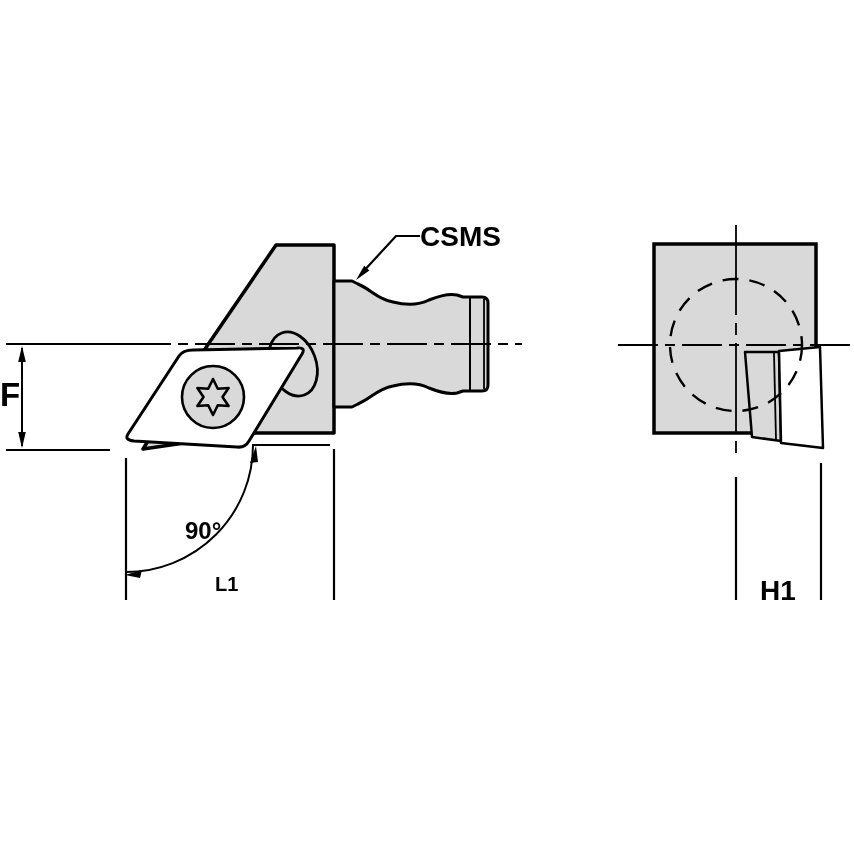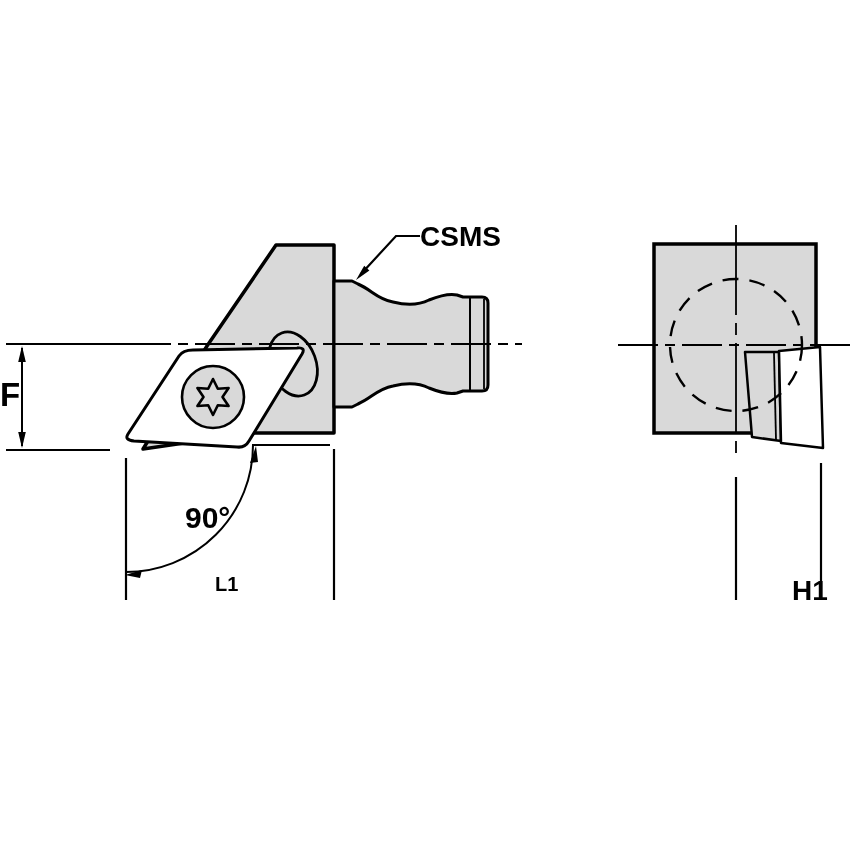--- a/index.html
+++ b/index.html
@@ -23,23 +23,23 @@
   .dim-label {
     position: absolute;
     font-weight: bold;
     color: #000000;
     line-height: 1;
     white-space: nowrap;
     letter-spacing: 0px;
   }
   .lbl-csms { left: 420px; top: 223px; font-size: 28px; }
   .lbl-f    { left: 0px;   top: 378px; font-size: 33px; }
-  .lbl-90   { left: 185px; top: 503px; font-size: 30px; }
+  .lbl-90   { left: 185px; top: 519px; font-size: 24px; }
   .lbl-l1   { left: 215px; top: 574px; font-size: 20px; }
-  .lbl-h1   { left: 760px; top: 577px; font-size: 28px; margin-left: 32px; }
+  .lbl-h1   { left: 760px; top: 577px; font-size: 28px; }
 </style>
 </head>
 <body>
 
 <div id="canvas">
 
   <svg id="drawing-svg" width="854" height="854" viewBox="0 0 854 854">
 
     <g>
 

